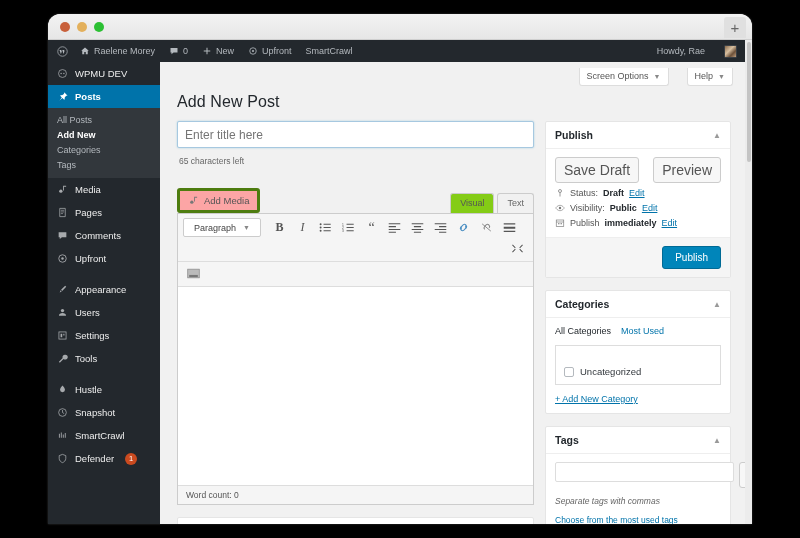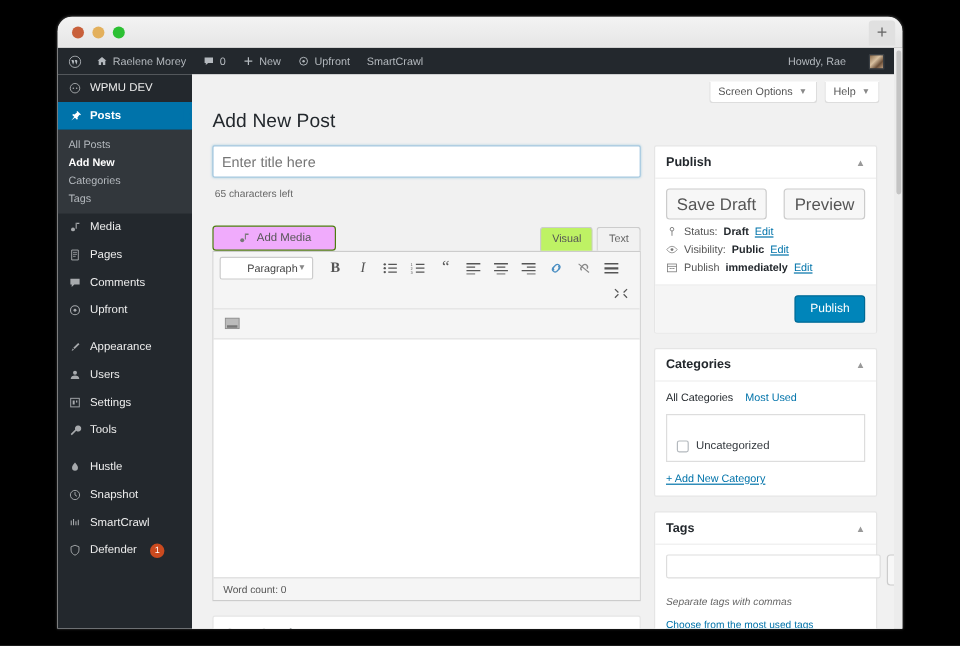--- a/index.html
+++ b/index.html
@@ -102,21 +102,21 @@
     border-radius: 6px; background: #ca4a1f; color: #fff;
     font-size: 7.5px; margin-left: 4px; padding: 0 3px;
   }
 
   
   .content {
     position: absolute; left: 112px; top: 22px; right: 0; bottom: 0;
     background: #f1f1f1; overflow: hidden;
   }
   .screen-meta {
-    display: flex; justify-content: flex-end; gap: 6px;
+    display: flex; justify-content: flex-end; gap: 18px;
     padding: 6px 12px 0 0;
   }
   .meta-btn {
     background: #fff; border: 1px solid #ddd; border-top: none;
     border-radius: 0 0 3px 3px;
     font-size: 9px; color: #555;
     padding: 3px 7px 4px;
     display: flex; align-items: center; gap: 5px;
   }
   .caret { font-size: 7px; color: #888; }
@@ -138,41 +138,41 @@
     font-size: 12px; color: #32373c; padding: 0 7px;
     box-shadow: 0 0 2px rgba(30,140,190,0.35);
   }
   .char-left { font-size: 8.5px; color: #666; padding: 8px 0 0 2px; }
 
   
   .editor-wrap { margin-top: 22px; }
   .media-row { display: flex; align-items: flex-end; justify-content: space-between; }
   .add-media {
     display: inline-flex; align-items: center; gap: 5px;
-    background: #f0abfc; border: 1px solid #4d7c0f; border-radius: 3px;
-    font-size: 9.5px; color: #555; padding: 4px 20px;
+    background: #fca5a5; border: 3px solid #4d7c0f; border-radius: 3px;
+    font-size: 9.5px; color: #555; padding: 4px 8px;
   }
   .vt-tabs { display: flex; gap: 0; }
   .vt-tab {
     font-size: 9px; color: #666; padding: 4px 9px 5px;
     background: #f1f1f1; border: 1px solid #ccc; border-bottom: none;
     border-radius: 3px 3px 0 0; margin-left: 3px;
   }
-  .vt-tab.active { background: #bef264; color: #555; }
+  .vt-tab.active { background: #84cc16; color: #555; }
 
   .editor-box { border: 1px solid #ccc; background: #fff; }
   .tb {
     background: #f5f5f5; border-bottom: 1px solid #ddd;
     padding: 4px 5px 3px; display: flex; flex-wrap: wrap;
     align-items: center; gap: 2px;
   }
   .tb-row2 { padding-top: 2px; }
   .sel {
     display: inline-flex; align-items: center; justify-content: space-between;
-    width: 78px; height: 19px; padding: 0 22px;
+    width: 78px; height: 19px; padding: 0 10px;
     background: #fff; border: 1px solid #ccc; border-radius: 2px;
     font-size: 9px; color: #444; margin-right: 6px;
   }
   .tbtn {
     width: 21px; height: 19px;
     display: inline-flex; align-items: center; justify-content: center;
     color: #555; font-size: 11px; background: transparent;
     border: none; border-radius: 2px;
   }
   .tbtn.fs { margin-left: auto; }

